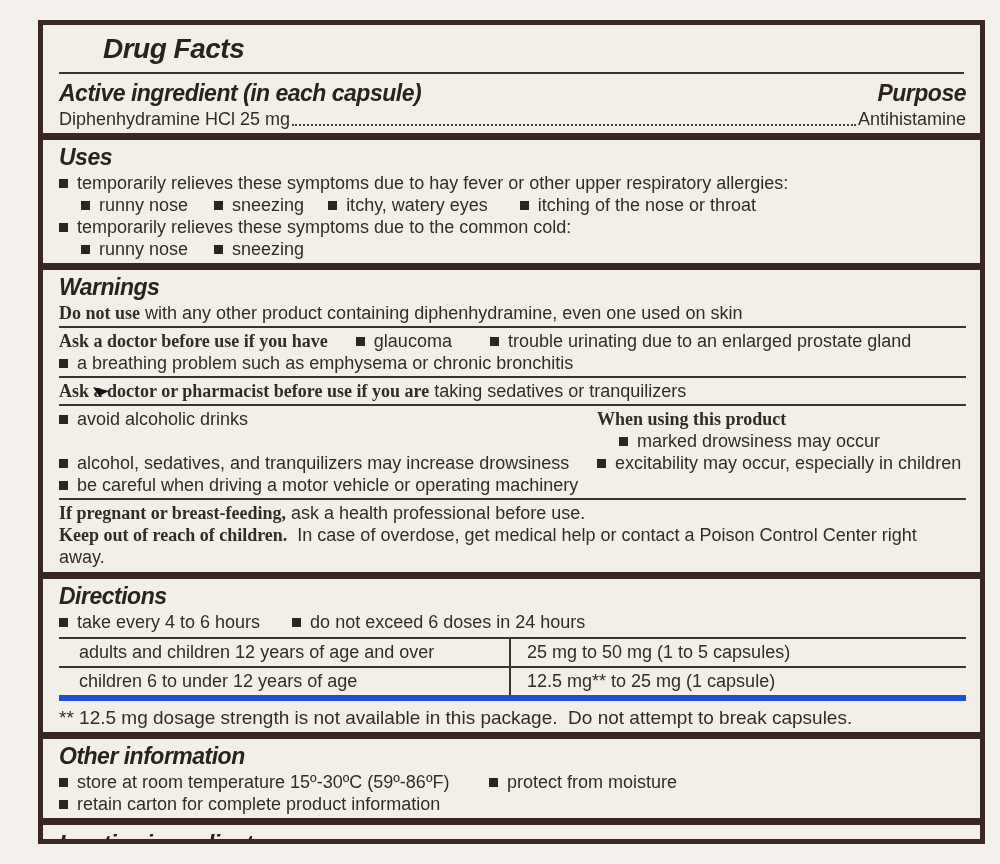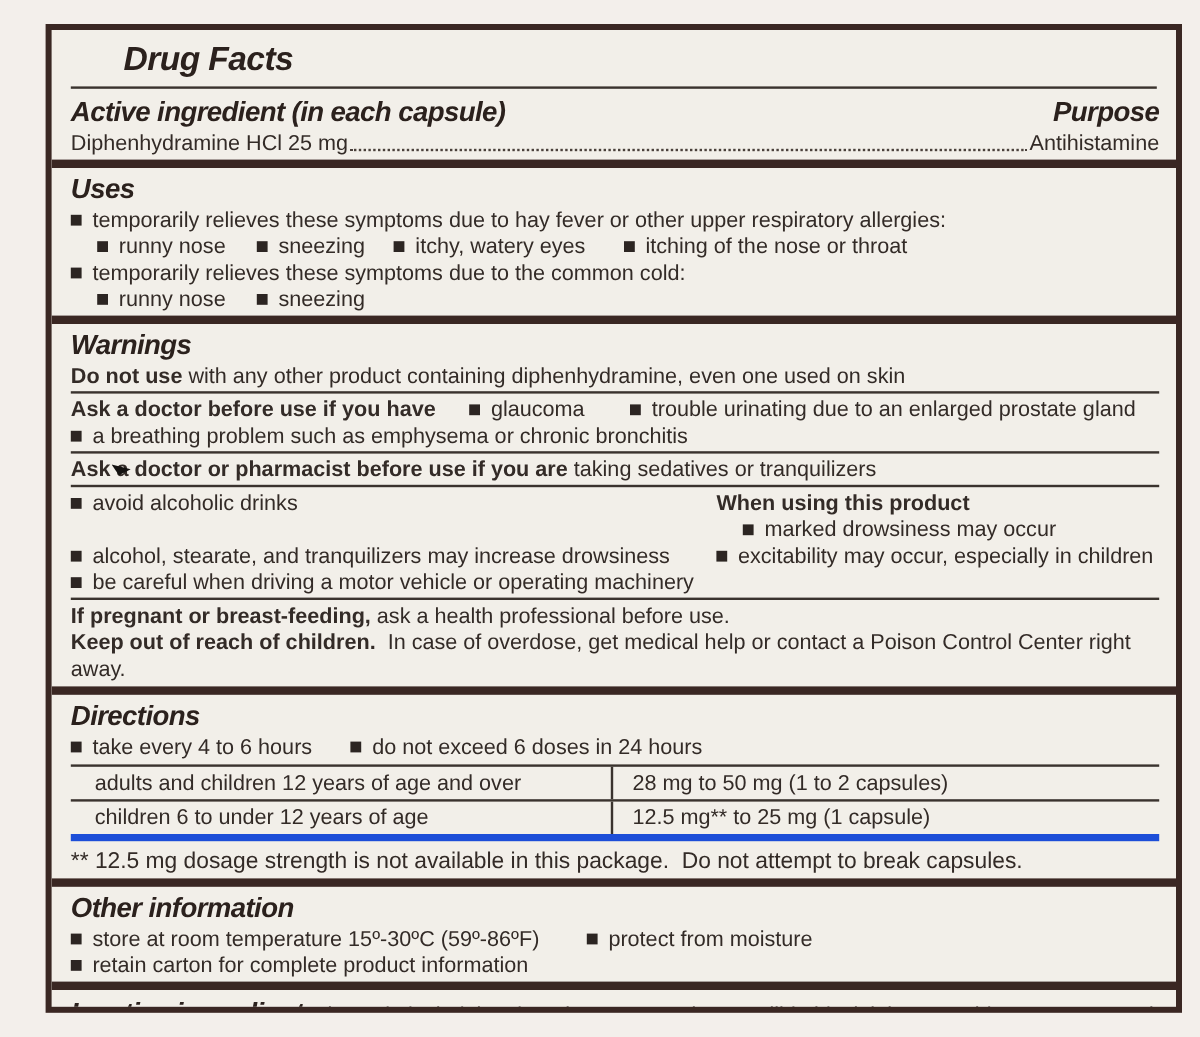--- a/index.html
+++ b/index.html
@@ -17,21 +17,21 @@
     display:flex;flex-direction:column;overflow:hidden;
   }
   .sec{padding:2px 14px 3px 16px;}
   .bar{height:7px;background:#3a2723;flex:none;}
   .rule{border-top:2px solid #3a332e;margin:2px 16px 2px 16px;}
   .rule-full{border-top:2px solid #3a332e;margin:2px 0;}
 
   .title{font-style:italic;font-weight:bold;font-size:28px;line-height:36px;letter-spacing:-0.5px;color:#2b211d;padding-top:4px;margin-left:44px;}
   .h2{font-style:italic;font-weight:bold;font-size:23px;line-height:30px;letter-spacing:-0.5px;color:#2b211d;}
   .body-line{font-size:18px;line-height:22px;}
-  .b{font-weight:bold;}
+  .b{font-weight:bold;font-family:Liberation Serif, serif;}
   .nowrap{white-space:nowrap;}
   .ws-pre{white-space:pre-wrap;}
 
   .sq{display:inline-block;width:9px;height:9px;background:#2c2522;margin-right:9px;flex:none;}
   .bullet-row{display:flex;align-items:baseline;}
   .bullet-row .sq{transform:translateY(-1px);}
   .indent{padding-left:22px;}
   .inline-item{display:inline-flex;align-items:baseline;white-space:nowrap;}
   .inline-item .sq{transform:translateY(-1px);}
 
@@ -172,21 +172,21 @@
       <div>
         <span class="b nowrap">When using this product</span>
         <span class="inline-item wu-left-item">
             <span class="sq"></span>
             <span>marked drowsiness may occur</span>
           </span>
       </div>
       <div>
         <span class="inline-item">
             <span class="sq"></span>
-            <span>alcohol, stearate, and tranquilizers may increase drowsiness</span>
+            <span>alcohol, sedatives, and tranquilizers may increase drowsiness</span>
           </span>
       </div>
       <div>
         <span class="inline-item">
             <span class="sq"></span>
             <span>excitability may occur, especially in children</span>
           </span>
       </div>
       <div style="grid-column:1 / 3;">
         <span class="inline-item">
@@ -214,21 +214,21 @@
           <span>take every 4 to 6 hours</span>
         </span>
       <span class="inline-item it2">
           <span class="sq"></span>
           <span>do not exceed 6 doses in 24 hours</span>
         </span>
     </div>
     <div class="dose-table">
       <div class="dt-row">
         <div class="dt-age">adults and children 12 years of age and over</div>
-        <div class="dt-dose">28 mg to 50 mg (1 to 2 capsules)</div>
+        <div class="dt-dose">25 mg to 50 mg (1 to 5 capsules)</div>
       </div>
       <div class="dt-row">
         <div class="dt-age">children 6 to under 12 years of age</div>
         <div class="dt-dose">12.5 mg** to 25 mg (1 capsule)</div>
       </div>
     </div>
     <div class="footnote ws-pre">** 12.5 mg dosage strength is not available in this package.  Do not attempt to break capsules.</div>
   </div>
 
   <div class="bar"></div>

